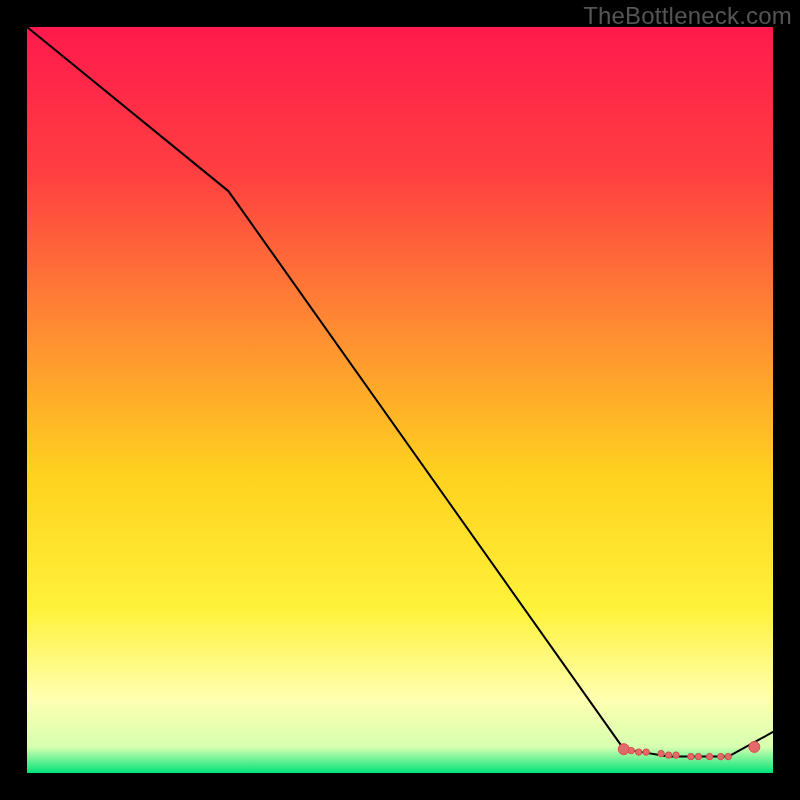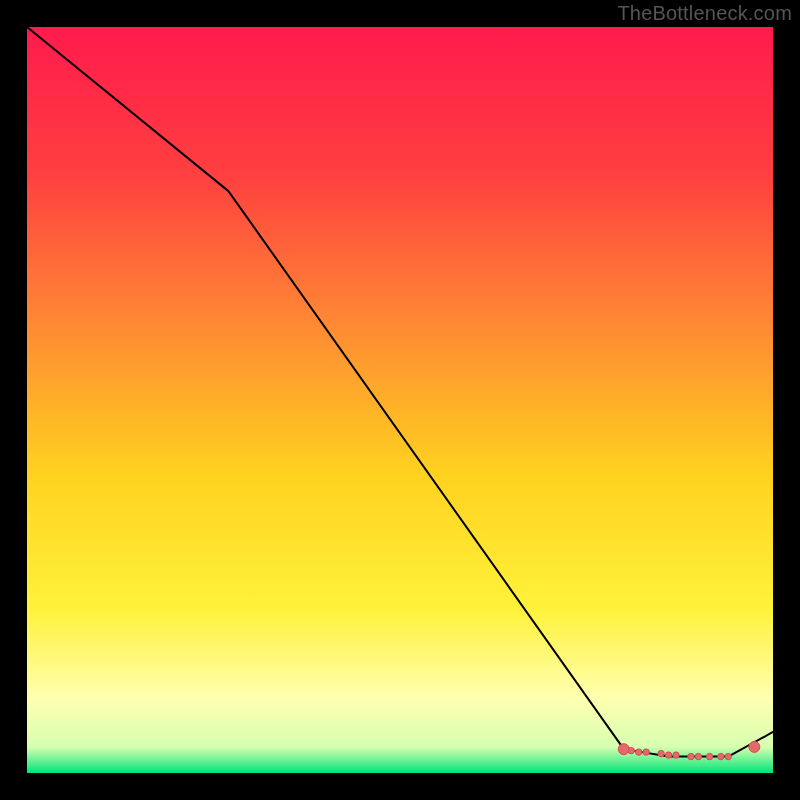--- a/index.html
+++ b/index.html
@@ -15,21 +15,21 @@
     position: relative;
     width: 800px;
     height: 800px;
     background: #000;
   }
   .watermark {
     position: absolute;
     top: 2px;
     right: 8px;
     color: #555;
-    font-size: 20px;
+    font-size: 24px;
     font-weight: 400;
     letter-spacing: 0.2px;
     user-select: none;
   }
   .plot-wrap {
     position: absolute;
     left: 27px;
     top: 27px;
     width: 746px;
     height: 746px;

